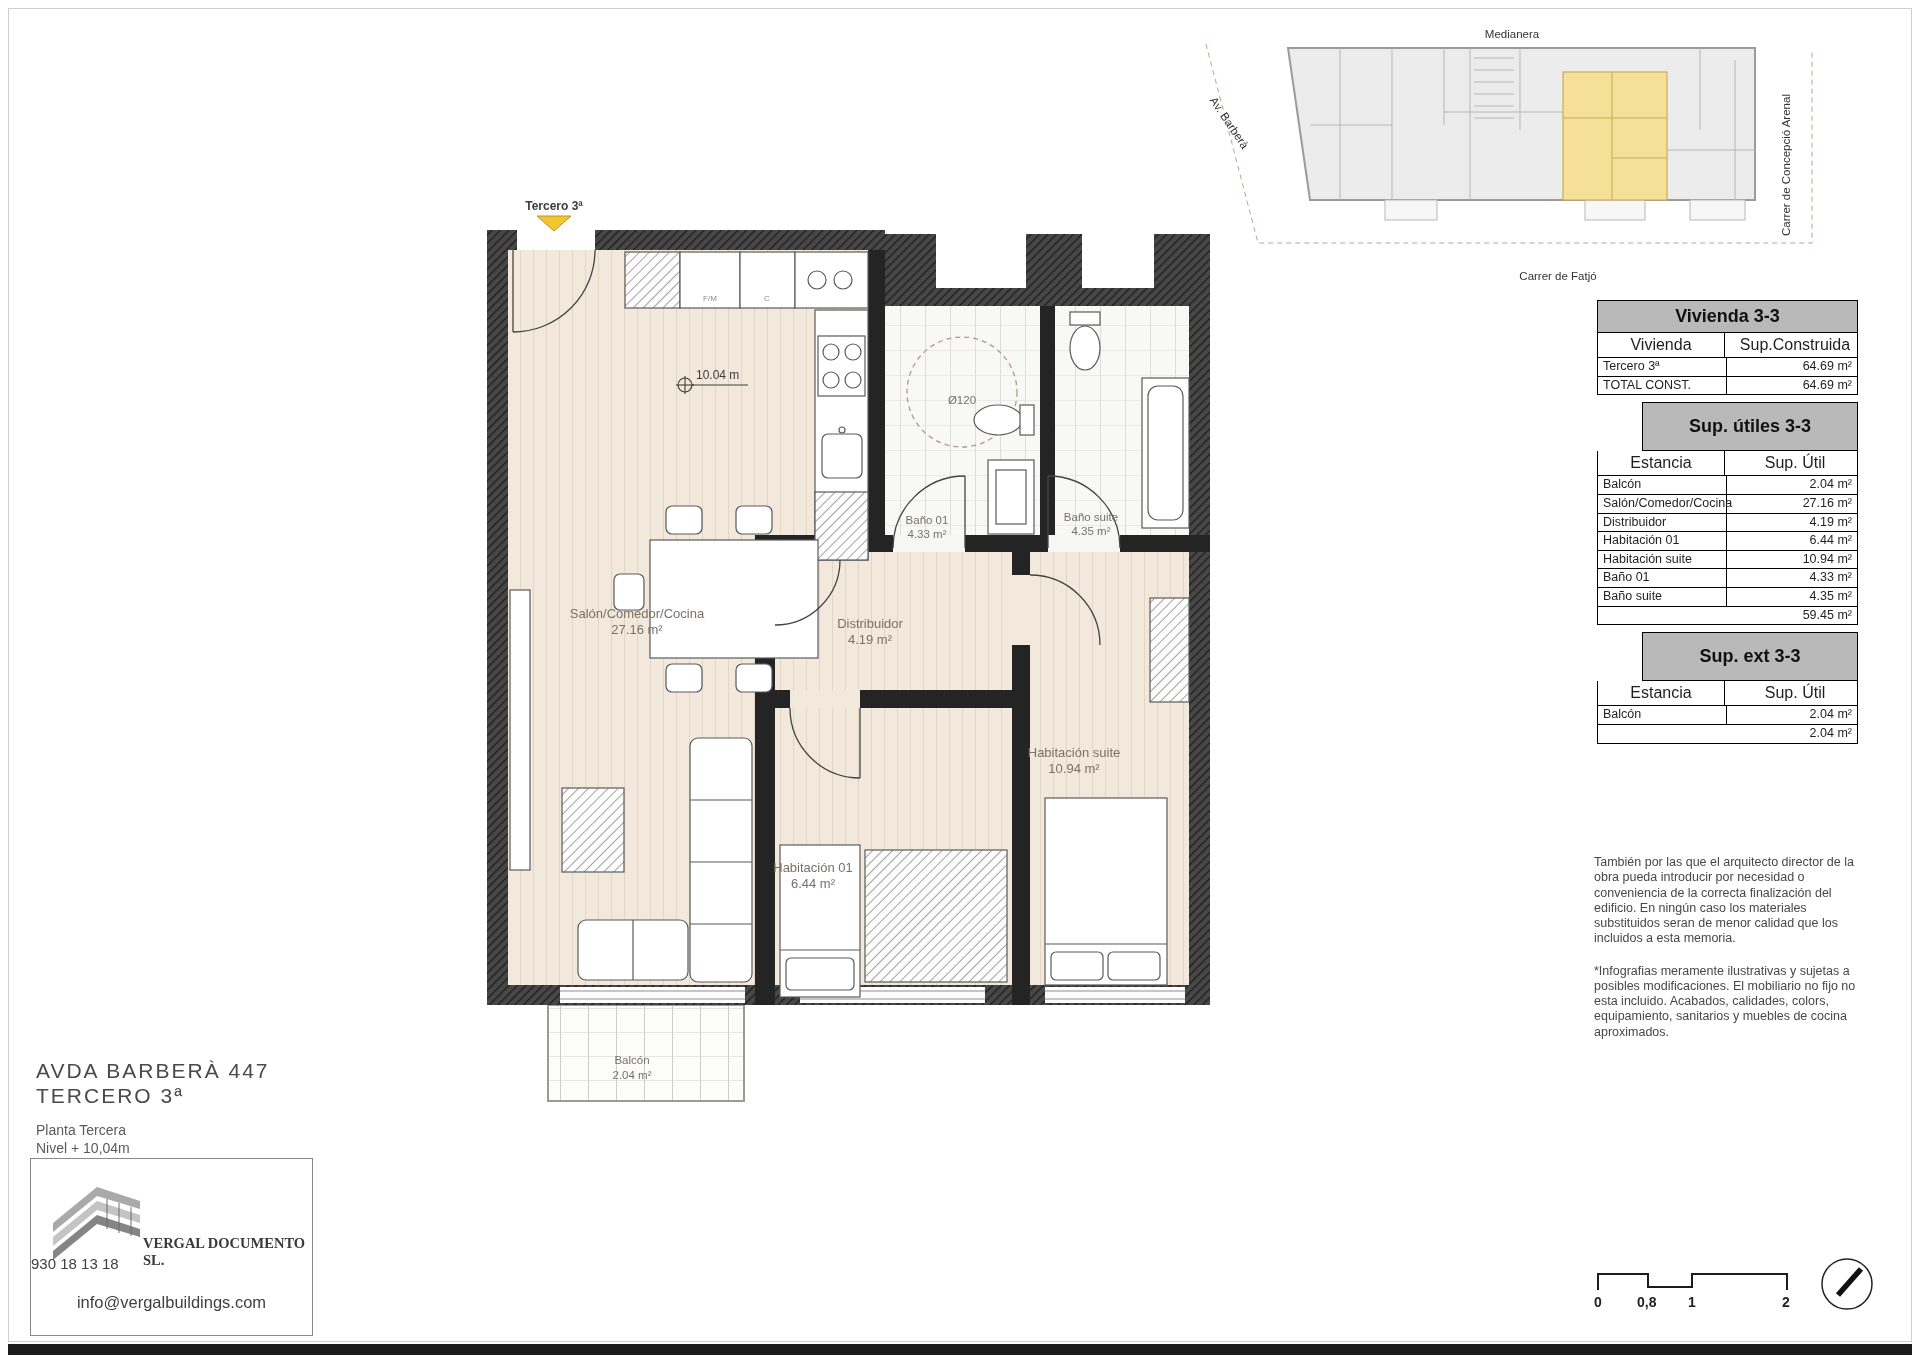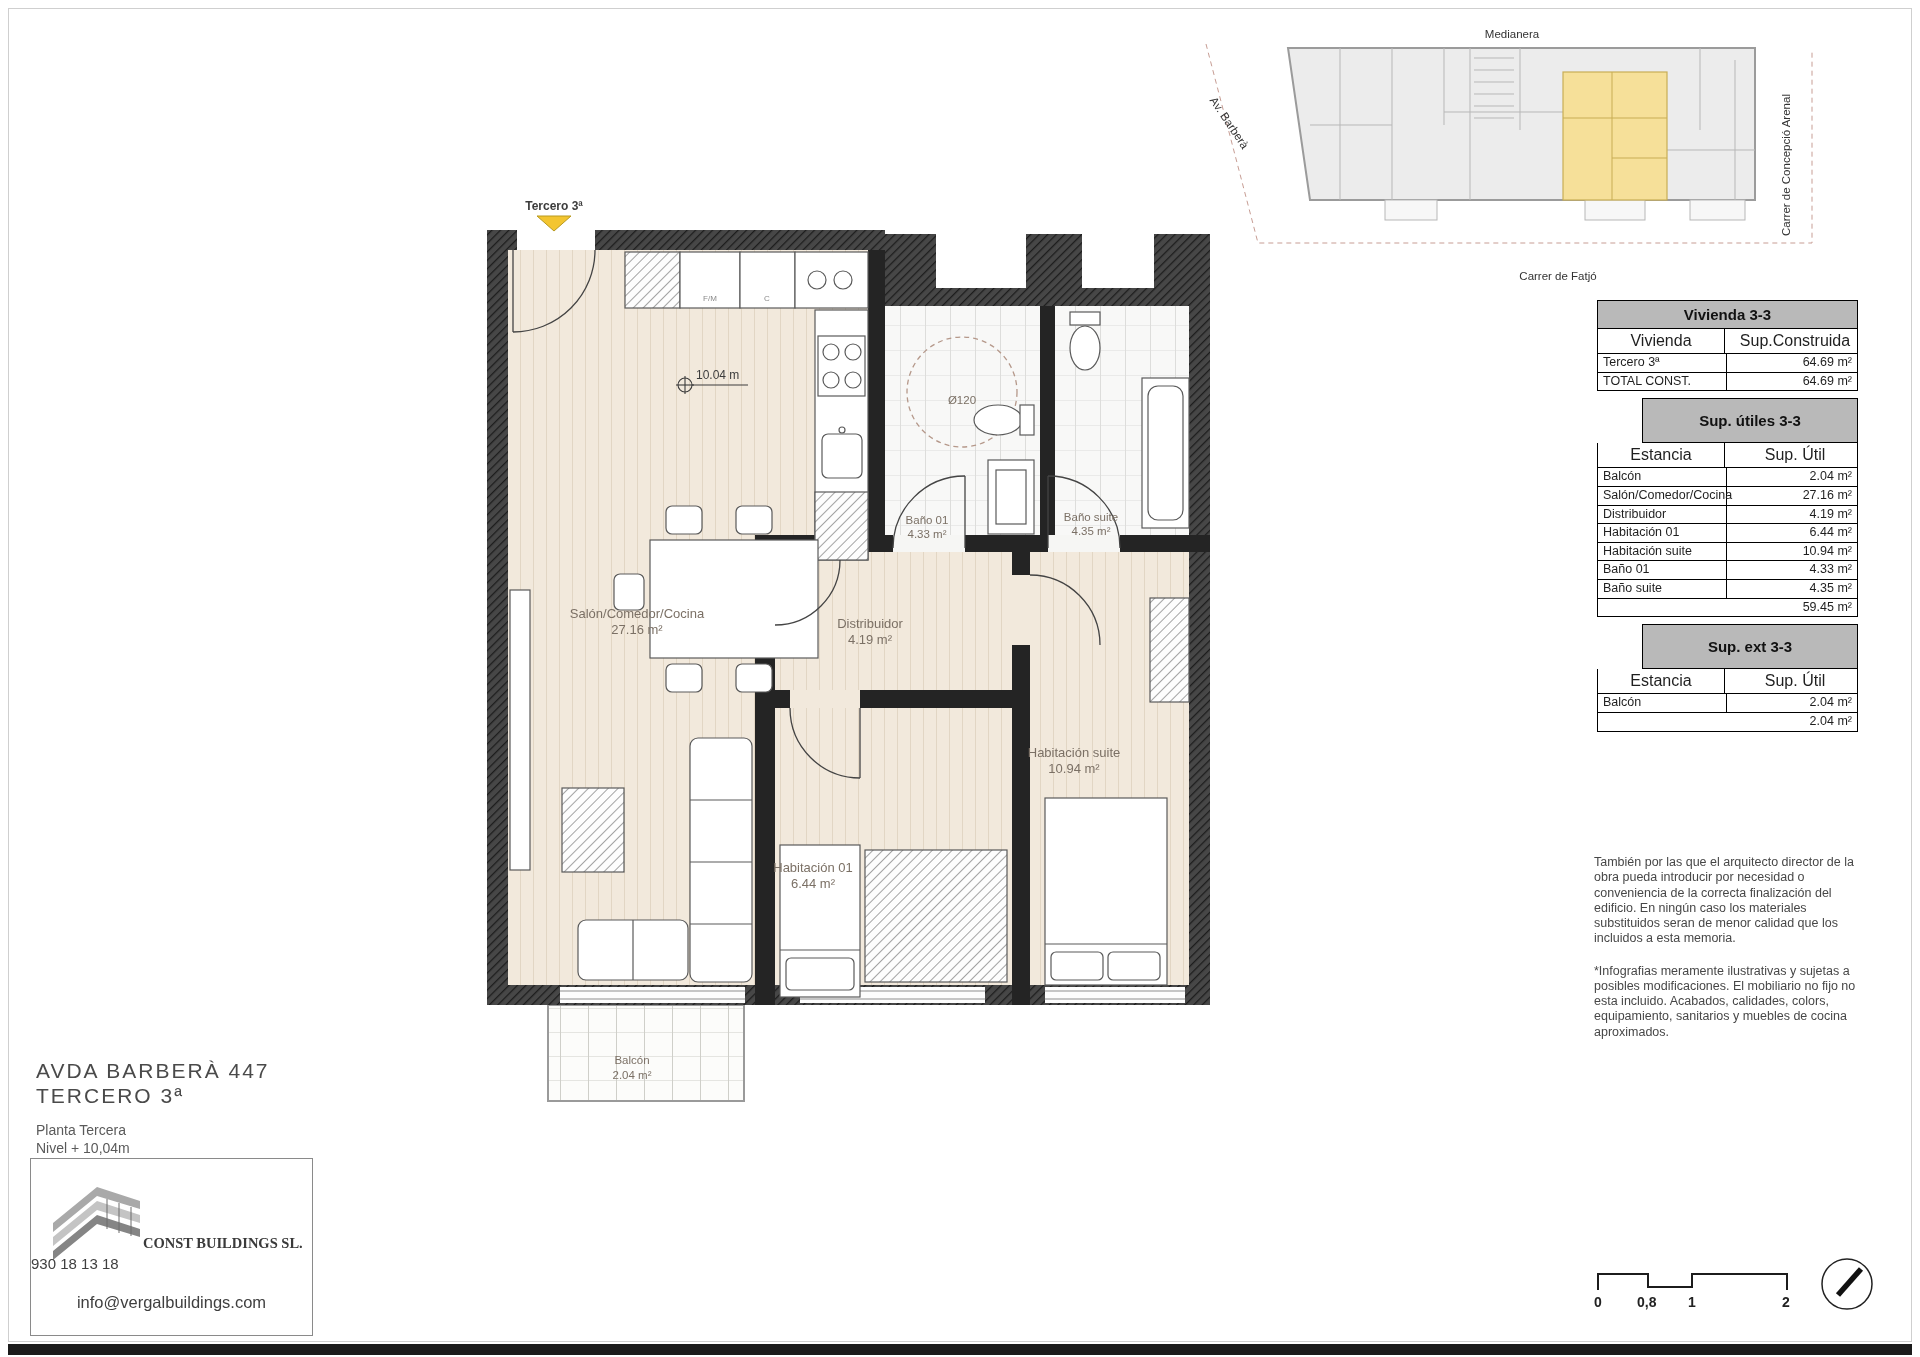--- a/index.html
+++ b/index.html
@@ -5,21 +5,21 @@
   html,body{margin:0;padding:0;background:#fff;}
   body{position:relative;width:1920px;height:1357px;overflow:hidden;
        font-family:"Liberation Sans",sans-serif;color:#4a4a4a;}
   .abs{position:absolute;}
   .frame{left:8px;top:8px;width:1902px;height:1332px;border:1px solid #cfcfcf;}
   .botbar{left:8px;top:1344px;width:1904px;height:11px;background:#1b1b1b;}
 
   
   .tblwrap{left:1597px;top:300px;width:261px;font-size:12.5px;color:#1f1f1f;}
   .band{border:1px solid #000;background:#b9b9b9;text-align:center;
-        font-weight:bold;font-size:15px;padding:5px 2px;color:#111;}
+        font-weight:bold;font-size:18px;padding:5px 2px;color:#111;}
   .band.tall{padding:13px 12px;margin-top:7px;margin-left:45px;}
   .rows{border:1px solid #000;border-top:none;}
   .trow{display:flex;border-top:1px solid #000;min-height:17px;align-items:stretch;}
   .trow:first-child{border-top:none;gap:8px;}
   .tc{padding:1px 5px;line-height:1.25;}
   .tc.n{width:118px;border-right:1px solid #000;}
   .tc.v{flex:1;text-align:right;}
   .tc.full{flex:1;text-align:right;}
   .chead .tc{font-size:16px;text-align:center;padding:2px 4px;}
   .chead .tc.v{text-align:center;}
@@ -395,17 +395,17 @@
   </div>
   <div class="logobox">
     <svg class="abs" style="left:14px;top:14px;" width="100" height="90" viewBox="0 0 100 90">
       <path d="M8,50 L52,14 L95,28 L95,36 L52,23 L8,59 Z" fill="#a9a9a9"></path>
       <path d="M8,64 L52,28 L95,42 L95,50 L52,37 L8,73 Z" fill="#c4c4c4"></path>
       <path d="M8,78 L52,42 L95,56 L95,64 L52,51 L8,87 Z" fill="#858585"></path>
       <line x1="62" y1="26" x2="62" y2="56" stroke="#6d6d6d" stroke-width="1"></line>
       <line x1="74" y1="30" x2="74" y2="60" stroke="#6d6d6d" stroke-width="1"></line>
       <line x1="86" y1="34" x2="86" y2="63" stroke="#6d6d6d" stroke-width="1"></line>
     </svg>
-    <div class="companyline">CONST BUILDINGS SL.</div>
+    <div class="companyline">VERGAL DOCUMENTO SL.</div>
     <div class="phone">930 18 13 18</div>
     <div class="email">info@vergalbuildings.com</div>
   </div>
 </div>
 
 </body></html>

